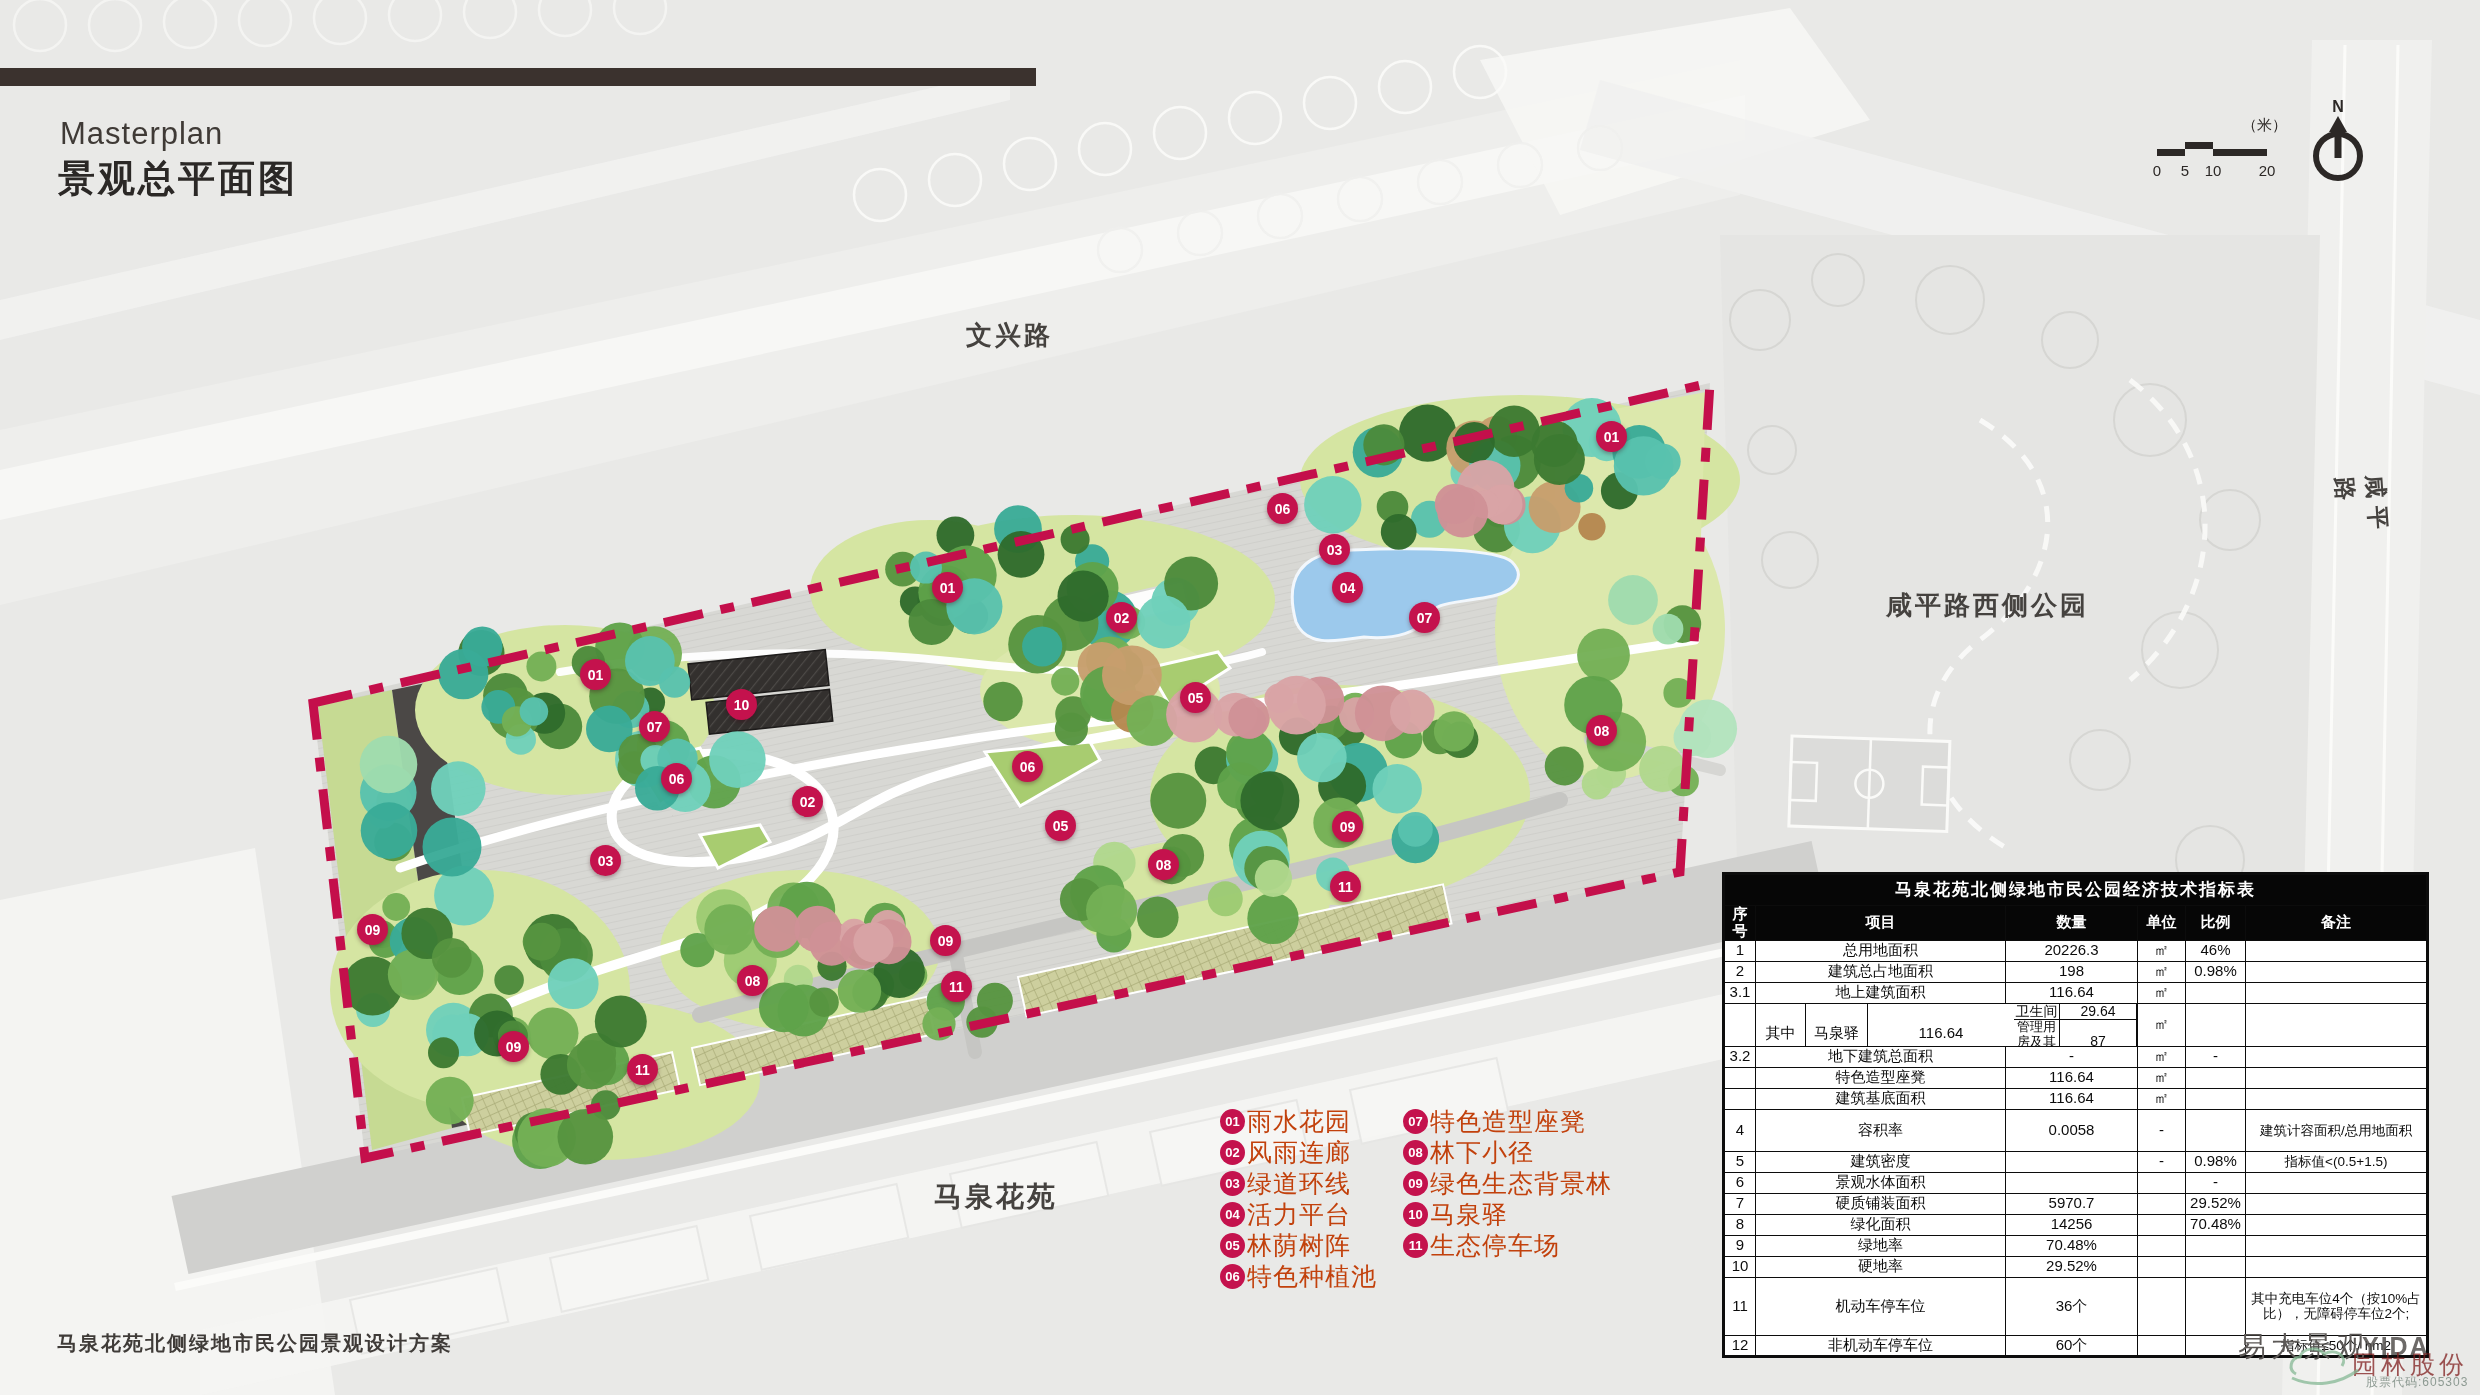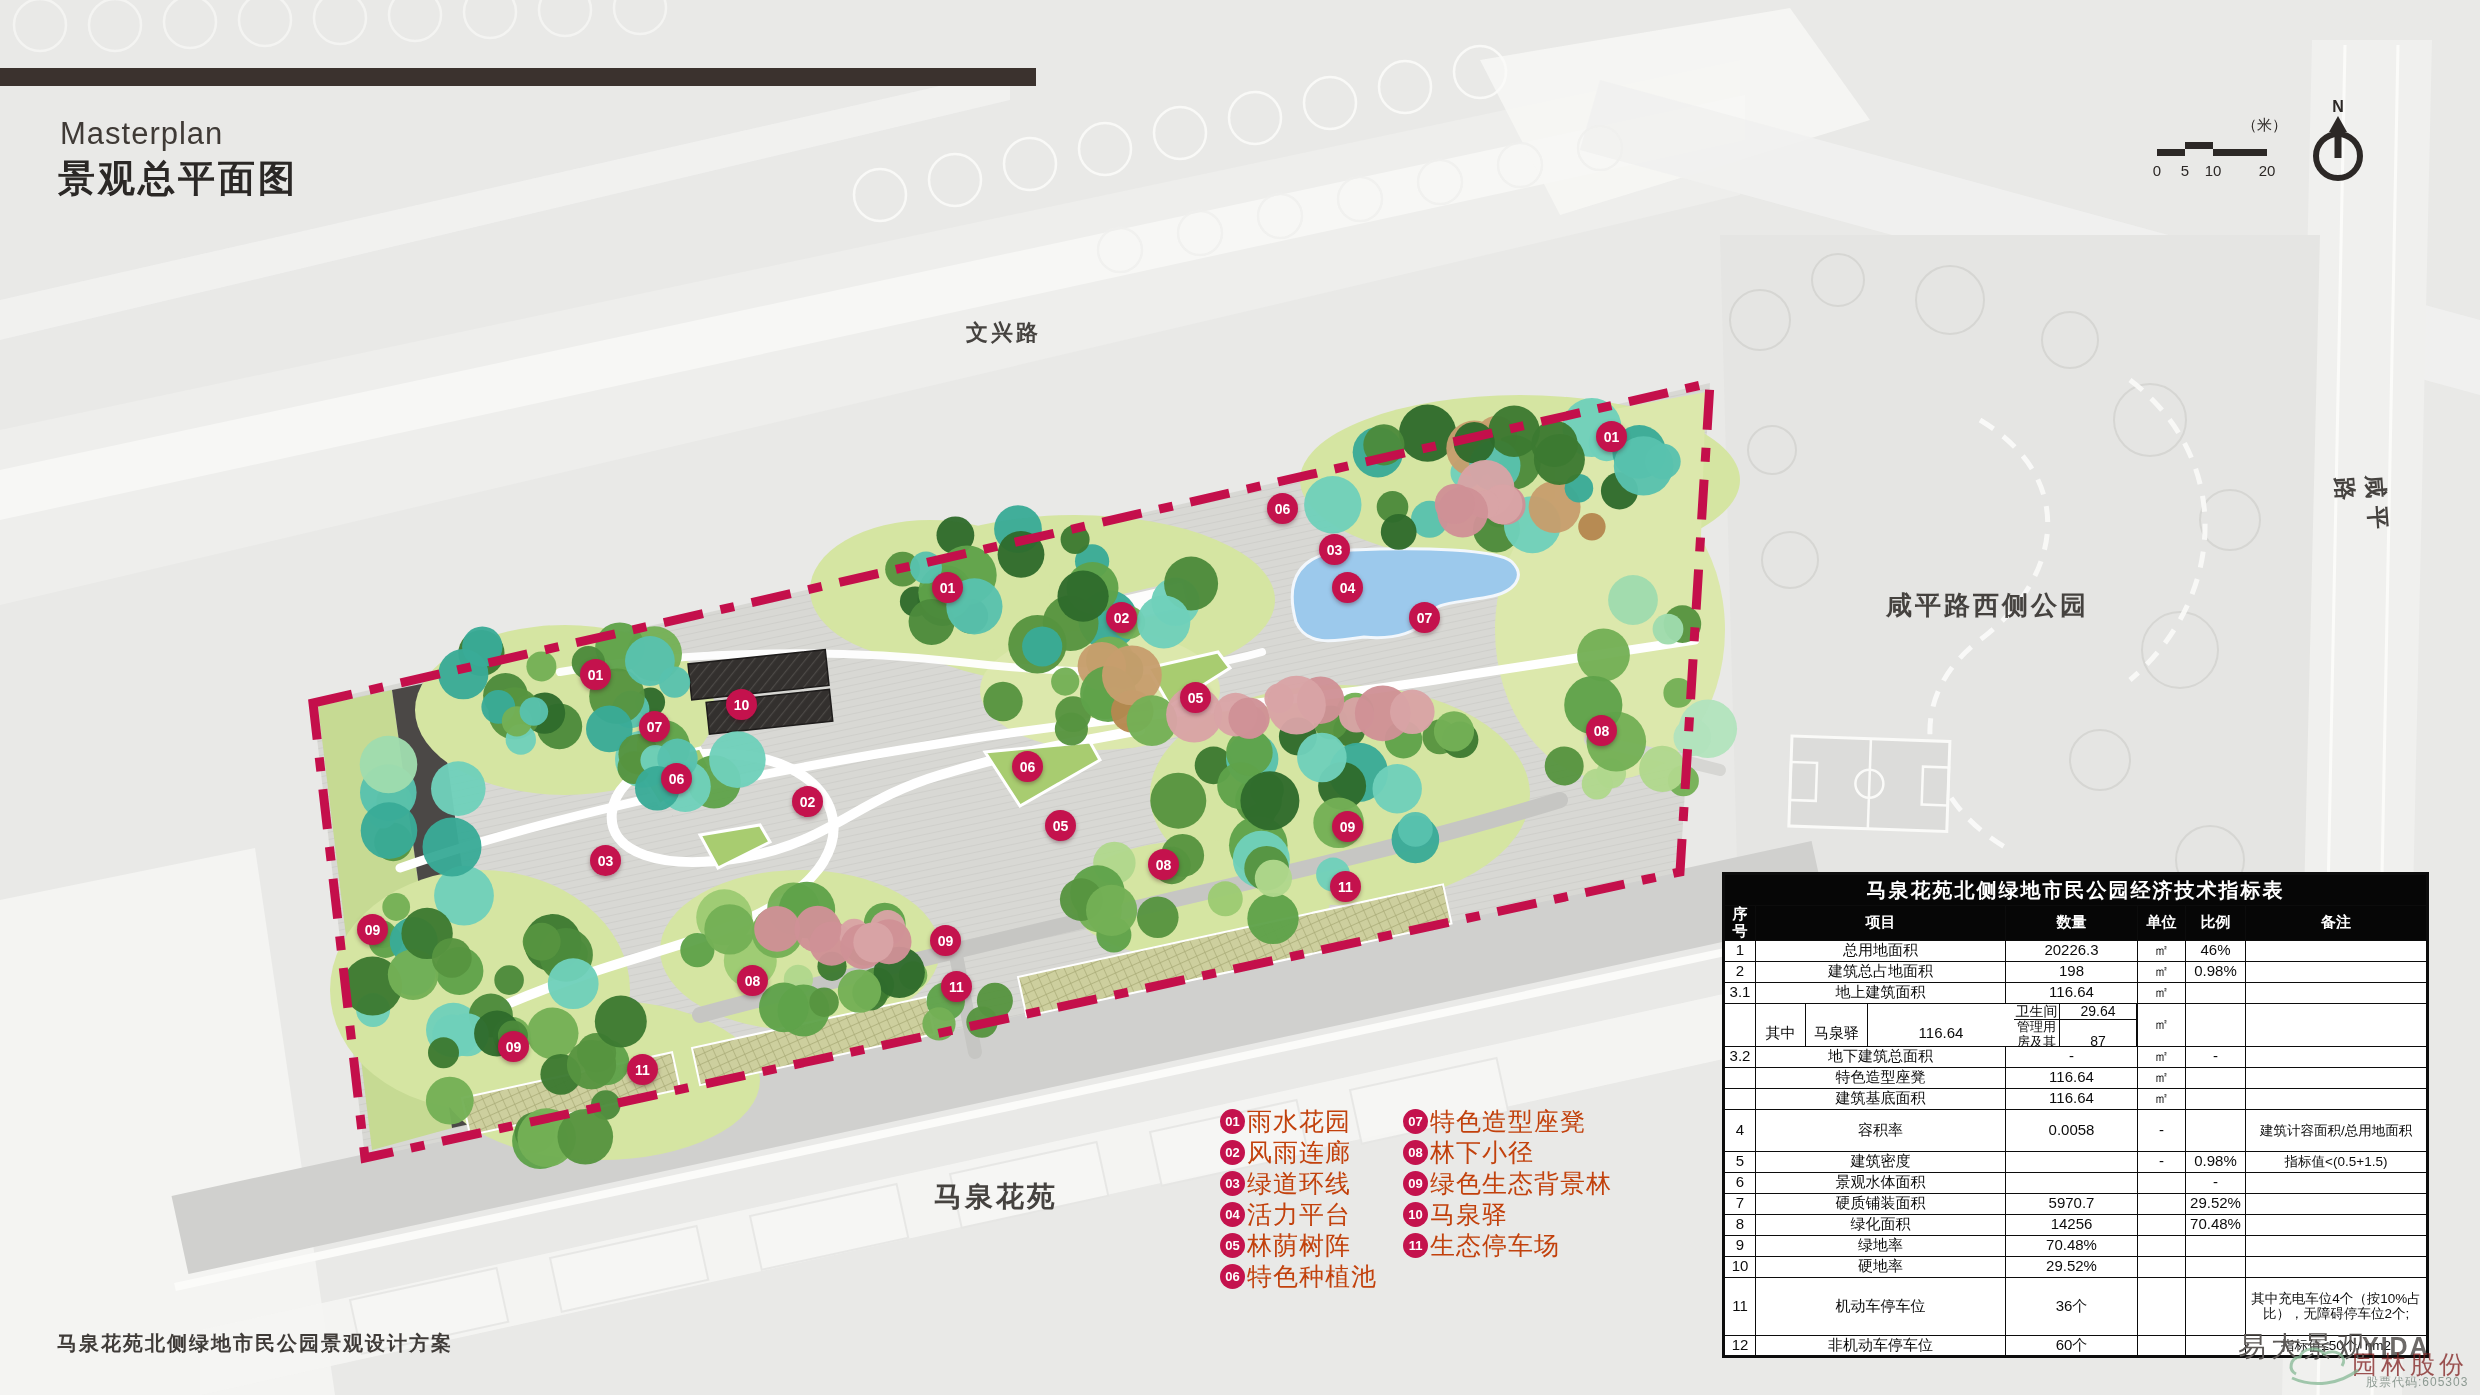--- a/index.html
+++ b/index.html
@@ -7,21 +7,21 @@
        background:#e9e9e7;font-family:"Liberation Sans","DejaVu Sans",sans-serif;}
   #plan-svg{position:absolute;left:0;top:0;width:2480px;height:1395px;}
 
   
   .topbar{position:absolute;left:0;top:68px;width:1036px;height:18px;background:#3b322e;}
   .title-en{position:absolute;left:60px;top:116px;font-size:31px;color:#3f3a36;letter-spacing:1px;}
   .title-zh{position:absolute;left:58px;top:154px;font-size:37px;font-weight:bold;color:#2b2826;letter-spacing:3px;}
 
   
   .maplabel{position:absolute;color:#45423f;font-weight:bold;letter-spacing:3px;}
-  .lbl-top-road{left:966px;top:318px;font-size:22px;text-align:center;}
+  .lbl-top-road{left:966px;top:318px;font-size:26px;text-align:center;}
   .lbl-right-park{left:1886px;top:588px;font-size:26px;}
   .lbl-bottom-estate{left:934px;top:1178px;font-size:28px;}
   .lbl-right-road{left:2390px;top:474px;font-size:23px;transform:rotate(86deg);transform-origin:left top;letter-spacing:8px;}
 
   
   .scalebar{position:absolute;left:2140px;top:110px;width:220px;height:80px;}
   .sb-unit{position:absolute;left:102px;top:6px;font-size:15px;color:#2c2826;}
   .sb-seg{position:absolute;background:#2c2826;height:7px;}
   .sb-tick{position:absolute;top:52px;font-size:15px;color:#2c2826;transform:translateX(-50%);}
   .north{position:absolute;left:2306px;top:98px;width:64px;height:86px;}
@@ -39,21 +39,21 @@
 
   
   .marker{position:absolute;width:31px;height:31px;margin:-16px 0 0 -16px;border-radius:50%;
           background:#c4124d;color:#fff;font-size:14px;font-weight:bold;
           display:flex;align-items:center;justify-content:center;box-shadow:0 2px 4px rgba(60,0,20,.35);}
 
   
   .itable{position:absolute;left:1722px;top:872px;width:704px;border-collapse:collapse;
           background:#fff;color:#0c0c0c;font-size:15px;table-layout:fixed;border:3px solid #0c0c0c;}
   .itable td{border:1.6px solid #0c0c0c;text-align:center;padding:0 2px;line-height:1.12;overflow:hidden;}
-  .itable .tt{background:#060606;color:#fff;font-size:20px;font-weight:bold;height:30px;letter-spacing:2px;}
+  .itable .tt{background:#060606;color:#fff;font-size:17px;font-weight:bold;height:30px;letter-spacing:2px;}
   .itable .th td{background:#060606;color:#fff;font-weight:bold;height:22px;font-size:15px;}
   .itable tr{height:21px;}
   .itable tr.tall{height:42px;} .itable tr.xtall{height:58px;}
   .itable .note{font-size:13.5px;}
   .subcell{padding:0 !important;}
   .subgrid{display:grid;width:100%;height:42px;grid-template-columns:50px 62px 146px 46px 1fr;
            grid-template-rows:1fr 1fr;align-items:stretch;}
   .subgrid>div{display:flex;align-items:center;justify-content:center;}
   .sg-qual{grid-row:1/3;border-right:1.6px solid #0c0c0c;}
   .sg-group{grid-row:1/3;border-right:1.6px solid #0c0c0c;}

